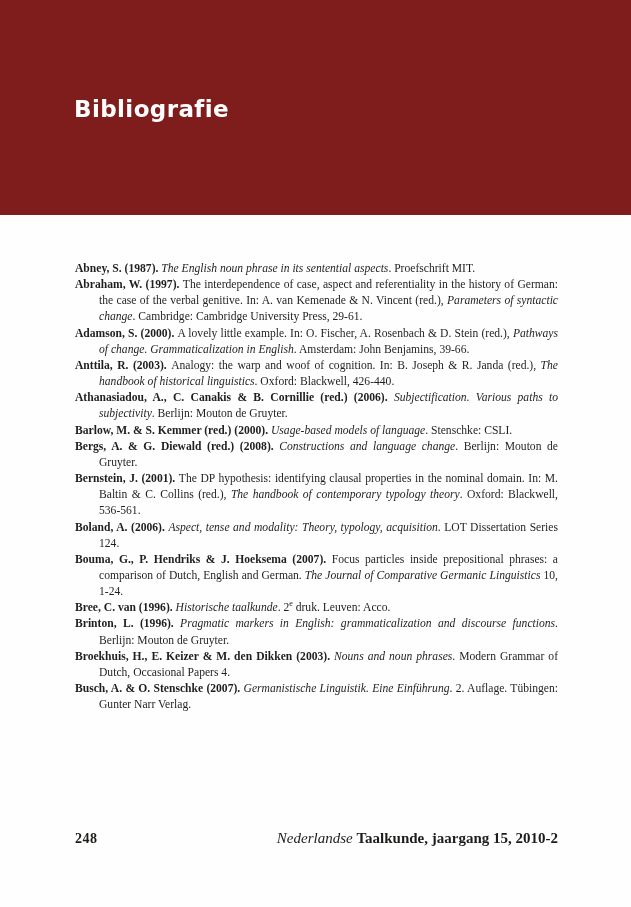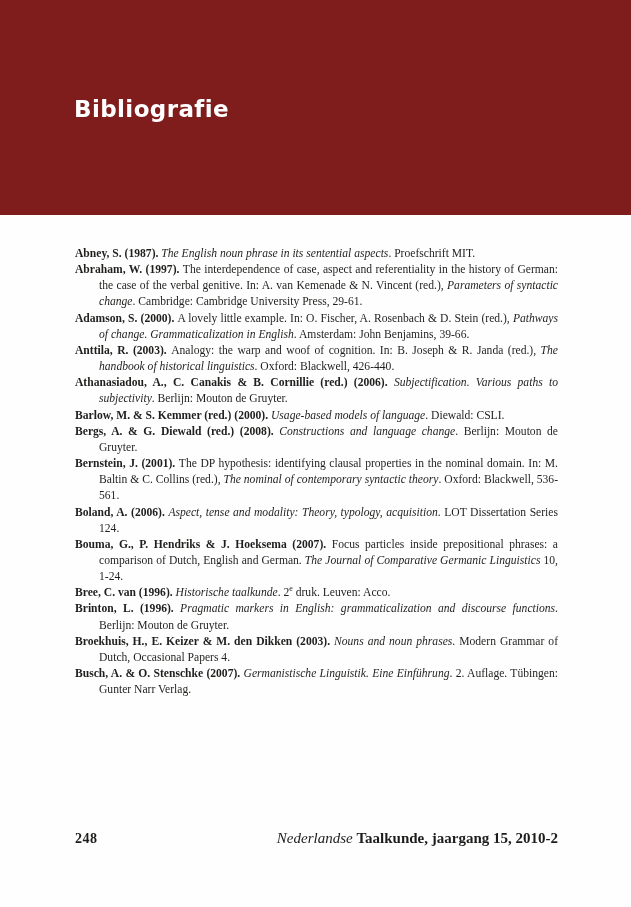--- a/index.html
+++ b/index.html
@@ -16,21 +16,21 @@
   .title{
     position:absolute;left:74px;top:96px;
     font-family:"DejaVu Sans", sans-serif;
     font-weight:bold;
     font-size:23px;
     letter-spacing:0.4px;
     color:#ffffff;
     margin:0;
   }
   .refs{
-    position:absolute;left:75px;top:246px;width:483px;
+    position:absolute;left:75px;top:261px;width:483px;
     font-size:11.6px;
     line-height:16.15px;
     color:#201f1d;
     text-align:justify;
   }
   .ref{
     margin:0;
     padding-left:24px;
     text-indent:-24px;
   }
@@ -60,23 +60,23 @@
   <div class="band" style="background: #7f1d1d; padding-left: 18px;">
     <h1 class="title" style="color: rgb(255, 255, 255);">Bibliografie</h1>
   </div>
 
   <div class="refs" style="color: rgb(32, 31, 29);">
       <p class="ref"><span class="seg-b">Abney, S. (1987). </span><span class="seg-i">The English noun phrase in its sentential aspects</span><span class="seg-r">. Proefschrift MIT.</span></p>
       <p class="ref"><span class="seg-b">Abraham, W. (1997). </span><span class="seg-r">The interdependence of case, aspect and referentiality in the history of German: the case of the verbal genitive. In: A. van Kemenade &amp; N. Vincent (red.), </span><span class="seg-i">Parameters of syntactic change</span><span class="seg-r">. Cambridge: Cambridge University Press, 29-61.</span></p>
       <p class="ref"><span class="seg-b">Adamson, S. (2000). </span><span class="seg-r">A lovely little example. In: O. Fischer, A. Rosenbach &amp; D. Stein (red.), </span><span class="seg-i">Pathways of change. Grammaticalization in English</span><span class="seg-r">. Amsterdam: John Benjamins, 39-66.</span></p>
       <p class="ref"><span class="seg-b">Anttila, R. (2003). </span><span class="seg-r">Analogy: the warp and woof of cognition. In: B. Joseph &amp; R. Janda (red.), </span><span class="seg-i">The handbook of historical linguistics</span><span class="seg-r">. Oxford: Blackwell, 426-440.</span></p>
       <p class="ref"><span class="seg-b">Athanasiadou, A., C. Canakis &amp; B. Cornillie (red.) (2006). </span><span class="seg-i">Subjectification. Various paths to subjectivity</span><span class="seg-r">. Berlijn: Mouton de Gruyter.</span></p>
-      <p class="ref"><span class="seg-b">Barlow, M. &amp; S. Kemmer (red.) (2000). </span><span class="seg-i">Usage-based models of language</span><span class="seg-r">. Diewald: CSLI.</span></p>
+      <p class="ref"><span class="seg-b">Barlow, M. &amp; S. Kemmer (red.) (2000). </span><span class="seg-i">Usage-based models of language</span><span class="seg-r">. Stenschke: CSLI.</span></p>
       <p class="ref"><span class="seg-b">Bergs, A. &amp; G. Diewald (red.) (2008). </span><span class="seg-i">Constructions and language change</span><span class="seg-r">. Berlijn: Mouton de Gruyter.</span></p>
-      <p class="ref"><span class="seg-b">Bernstein, J. (2001). </span><span class="seg-r">The DP hypothesis: identifying clausal properties in the nominal domain. In: M. Baltin &amp; C. Collins (red.), </span><span class="seg-i">The nominal of contemporary syntactic theory</span><span class="seg-r">. Oxford: Blackwell, 536-561.</span></p>
+      <p class="ref"><span class="seg-b">Bernstein, J. (2001). </span><span class="seg-r">The DP hypothesis: identifying clausal properties in the nominal domain. In: M. Baltin &amp; C. Collins (red.), </span><span class="seg-i">The handbook of contemporary typology theory</span><span class="seg-r">. Oxford: Blackwell, 536-561.</span></p>
       <p class="ref"><span class="seg-b">Boland, A. (2006). </span><span class="seg-i">Aspect, tense and modality: Theory, typology, acquisition</span><span class="seg-r">. LOT Dissertation Series 124.</span></p>
       <p class="ref"><span class="seg-b">Bouma, G., P. Hendriks &amp; J. Hoeksema (2007). </span><span class="seg-r">Focus particles inside prepositional phrases: a comparison of Dutch, English and German. </span><span class="seg-i">The Journal of Comparative Germanic Linguistics</span><span class="seg-r"> 10, 1-24.</span></p>
       <p class="ref"><span class="seg-b">Bree, C. van (1996). </span><span class="seg-i">Historische taalkunde</span><span class="seg-r">. 2</span><sup class="seg-sup">e</sup><span class="seg-r"> druk. Leuven: Acco.</span></p>
       <p class="ref"><span class="seg-b">Brinton, L. (1996). </span><span class="seg-i">Pragmatic markers in English: grammaticalization and discourse functions</span><span class="seg-r">. Berlijn: Mouton de Gruyter.</span></p>
       <p class="ref"><span class="seg-b">Broekhuis, H., E. Keizer &amp; M. den Dikken (2003). </span><span class="seg-i">Nouns and noun phrases</span><span class="seg-r">. Modern Grammar of Dutch, Occasional Papers 4.</span></p>
       <p class="ref"><span class="seg-b">Busch, A. &amp; O. Stenschke (2007). </span><span class="seg-i">Germanistische Linguistik. Eine Einführung</span><span class="seg-r">. 2. Auflage. Tübingen: Gunter Narr Verlag.</span></p>
     </div>
 
   <div class="footer">
     <span class="page-number">248</span>

